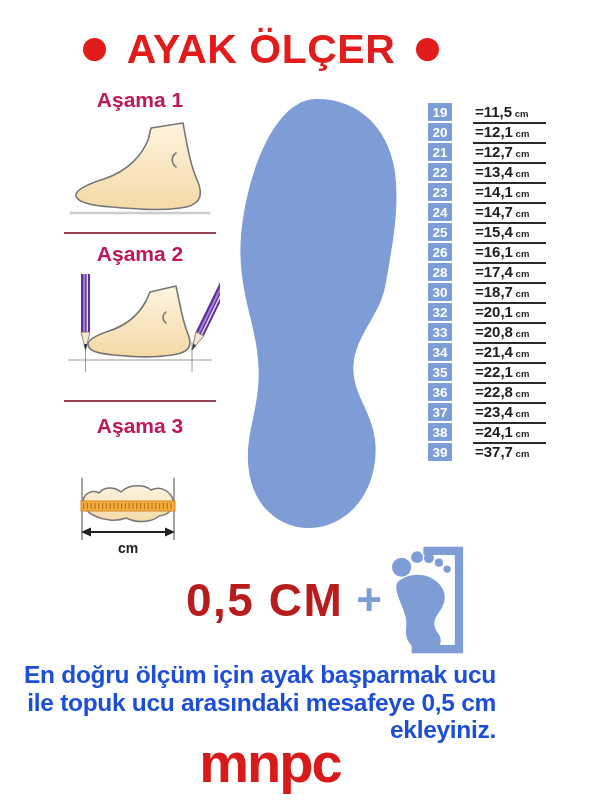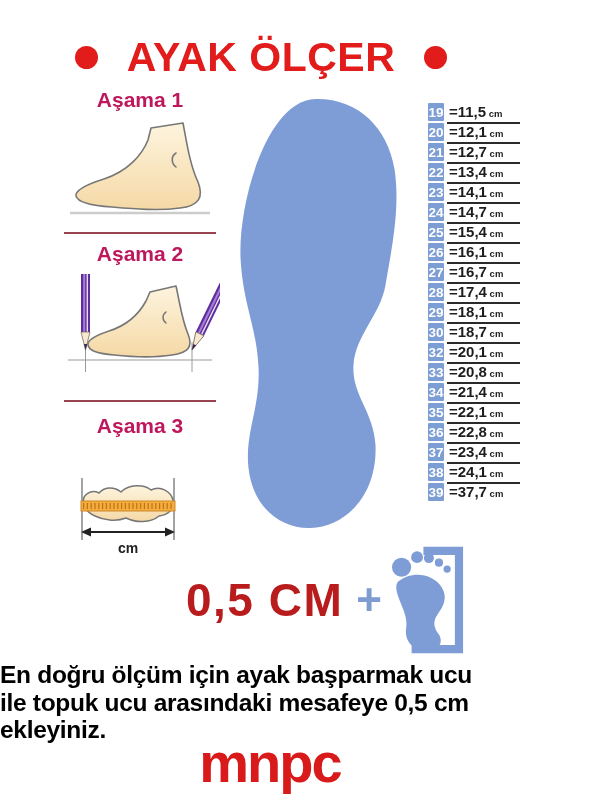--- a/index.html
+++ b/index.html
@@ -3,55 +3,55 @@
 <meta charset="utf-8">
 <style>
   html,body{margin:0;padding:0;background:#fff;}
   .canvas{position:relative;width:600px;height:800px;background:#ffffff;overflow:hidden;
           font-family:"Liberation Sans",sans-serif;}
 
   
   .header{position:absolute;top:22px;left:0;width:600px;display:flex;justify-content:center;
           align-items:center;gap:17px;padding-right:78px;box-sizing:border-box;}
   .dot{width:23px;height:23px;border-radius:50%;background:#e21b1b;flex:none;}
-  .title{margin:12px;font-size:41px;font-weight:bold;color:#e21b1b;letter-spacing:.5px;white-space:nowrap;}
+  .title{margin:4px;font-size:41px;font-weight:bold;color:#e21b1b;letter-spacing:.5px;white-space:nowrap;}
 
   
   .steps{position:absolute;left:52px;top:88px;width:176px;text-align:center;}
   .step-label{margin:0;font-size:21px;font-weight:bold;color:#be185d;}
   .svg1{display:block;margin:8px auto 0;}
   .divider{width:152px;height:2px;background:#9a4452;margin:12px auto 0;}
   .divider.d2{margin-top:18px;}
   .step-label.l2{margin-top:8px;}
   .svg2{display:block;margin:4px auto 0;}
   .step-label.l3{margin-top:12px;}
   .svg3{display:block;margin:38px auto 0;}
 
   
   .footprint{position:absolute;left:231px;top:97px;}
 
   
   .size-table{position:absolute;left:428px;top:103px;}
   .size-row{display:flex;align-items:flex-start;height:20px;}
-  .size-box{width:16px;height:18px;background:#7d9ed4;color:#fff;font-size:13.5px;font-weight:bold;
+  .size-box{width:24px;height:18px;background:#7d9ed4;color:#fff;font-size:13.5px;font-weight:bold;
             display:flex;align-items:center;justify-content:center;border-radius:1px;flex:none;}
-  .size-val{margin-left:3px;width:73px;border-bottom:2px solid #2a2a2a;font-size:15px;font-weight:bold;
+  .size-val{margin-left:21px;width:73px;border-bottom:2px solid #2a2a2a;font-size:15px;font-weight:bold;
             color:#1d1d1d;line-height:17px;white-space:nowrap;padding-left:2px;box-sizing:border-box;}
   .size-val small{font-size:9.5px;font-weight:bold;}
   .size-row:last-child .size-val{border-bottom:2px solid transparent;}
 
   
   .add-note{position:absolute;left:186px;top:540px;height:120px;display:flex;align-items:center;}
   .add-text{font-size:46px;font-weight:bold;color:#b91c1c;letter-spacing:1.5px;}
   .add-plus{font-size:44px;font-weight:bold;color:#7c9cd2;margin-left:13px;}
   .babyfoot{margin-left:5px;}
 
   
-  .instruction{position:absolute;top:661px;left:0;width:496px;margin:0;text-align:left;
-               font-size:24.5px;line-height:27.5px;font-weight:bold;color:#000000;letter-spacing:-.3px;}
+  .instruction{position:absolute;top:661px;left:0;width:496px;margin:0;text-align:right;
+               font-size:24.5px;line-height:27.5px;font-weight:bold;color:#1d4ed8;letter-spacing:-.3px;}
   .logo{position:absolute;top:733px;left:0;width:540px;text-align:center;font-size:56px;
         font-weight:bold;color:#d91a1a;letter-spacing:-2px;line-height:60px;}
 </style>
 </head>
 <body>
 
 <div class="canvas">
 
   <div class="header">
     <span class="dot"></span>
@@ -156,30 +156,22 @@
       </div>
       <div class="size-row">
         <span class="size-box">25</span>
         <span class="size-val"><span>=15,4</span><small> cm</small></span>
       </div>
       <div class="size-row">
         <span class="size-box">26</span>
         <span class="size-val"><span>=16,1</span><small> cm</small></span>
       </div>
       <div class="size-row">
-        <span class="size-box">27</span>
-        <span class="size-val"><span>=16,7</span><small> cm</small></span>
-      </div>
-      <div class="size-row">
         <span class="size-box">28</span>
         <span class="size-val"><span>=17,4</span><small> cm</small></span>
-      </div>
-      <div class="size-row">
-        <span class="size-box">29</span>
-        <span class="size-val"><span>=18,1</span><small> cm</small></span>
       </div>
       <div class="size-row">
         <span class="size-box">30</span>
         <span class="size-val"><span>=18,7</span><small> cm</small></span>
       </div>
       <div class="size-row">
         <span class="size-box">32</span>
         <span class="size-val"><span>=20,1</span><small> cm</small></span>
       </div>
       <div class="size-row">

